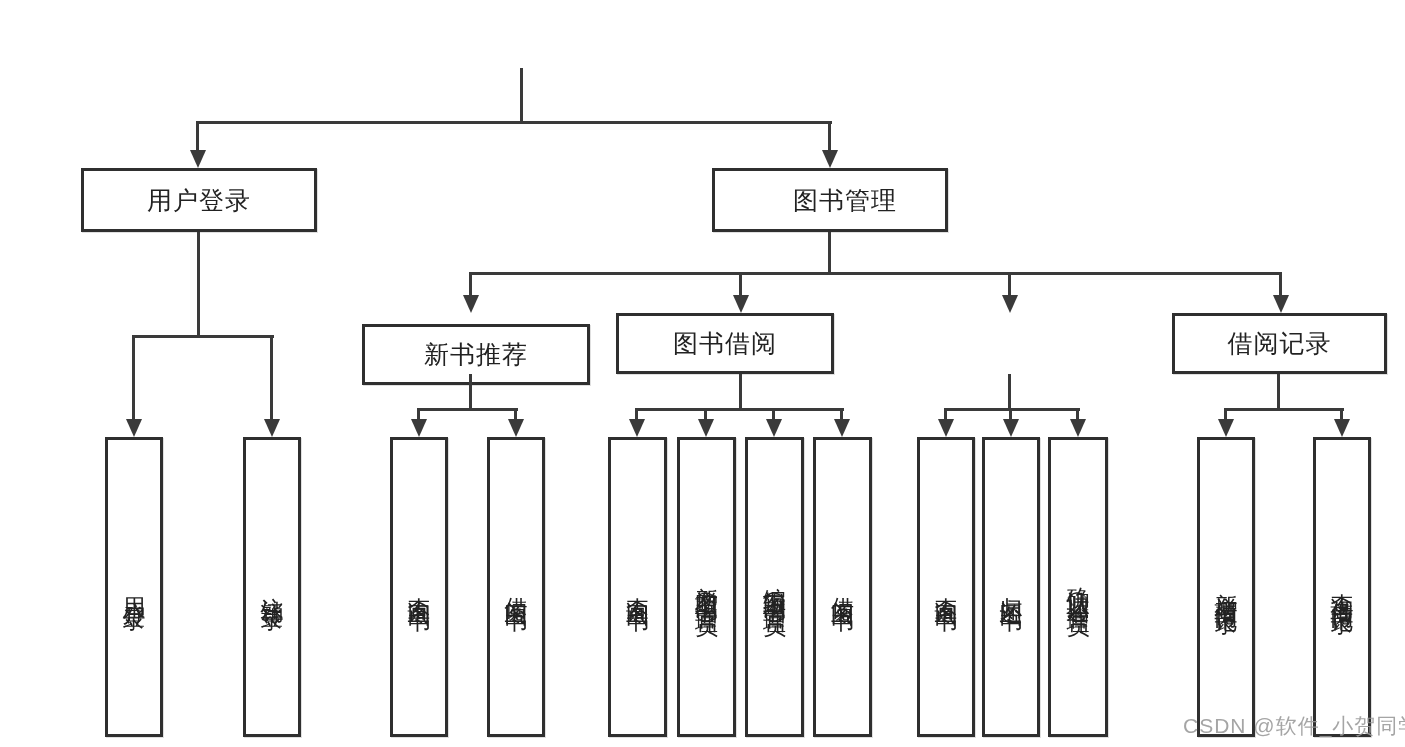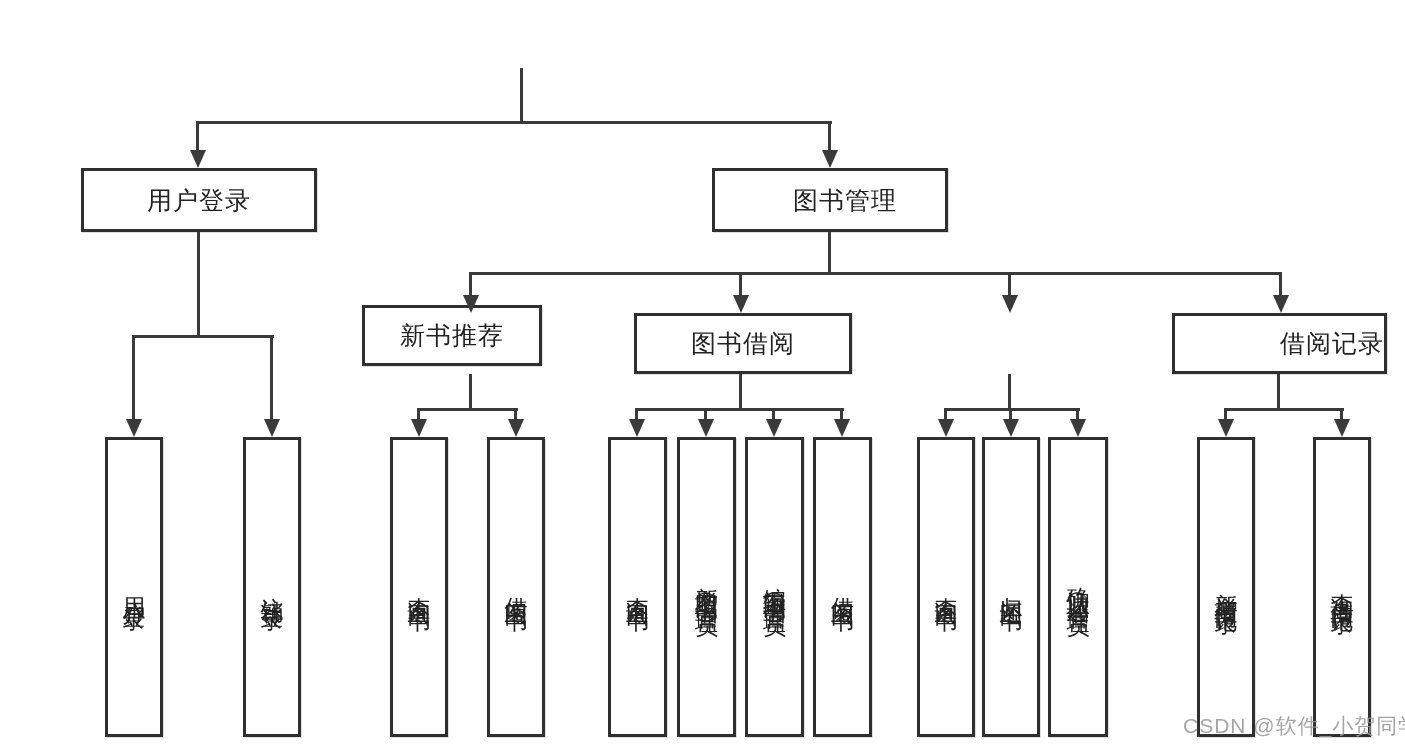--- a/index.html
+++ b/index.html
@@ -56,27 +56,27 @@
 <div id="stage">
 
 
   <div class="node" style="left:81px;top:168px;width:236px;height:64px;">
     <span>用户登录</span>
   </div>
   <div class="node" style="left:712px;top:168px;width:236px;height:64px;padding-left:30px;">
     <span>图书管理</span>
   </div>
 
-  <div class="node" style="left:362px;top:305px;width:180px;height:61px;">
+  <div class="node" style="left:362px;top:324px;width:228px;height:61px;">
     <span>新书推荐</span>
   </div>
-  <div class="node" style="left:634px;top:313px;width:218px;height:61px;font-family:Liberation Serif, serif;">
+  <div class="node" style="left:616px;top:313px;width:218px;height:61px;font-family:Liberation Serif, serif;">
     <span>图书借阅</span>
   </div>
-  <div class="node" style="left:1172px;top:313px;width:215px;height:61px;justify-content:flex-end;">
+  <div class="node" style="left:1172px;top:313px;width:215px;height:61px;">
     <span>借阅记录</span>
   </div>
 
   <div class="node leaf" style="left:105px;top:437px;width:58px;height:300px;">
     <span class="vtext">用户登录</span>
   </div>
   <div class="node leaf" style="left:243px;top:437px;width:58px;height:300px;">
     <span class="vtext">注销登录</span>
   </div>
 

